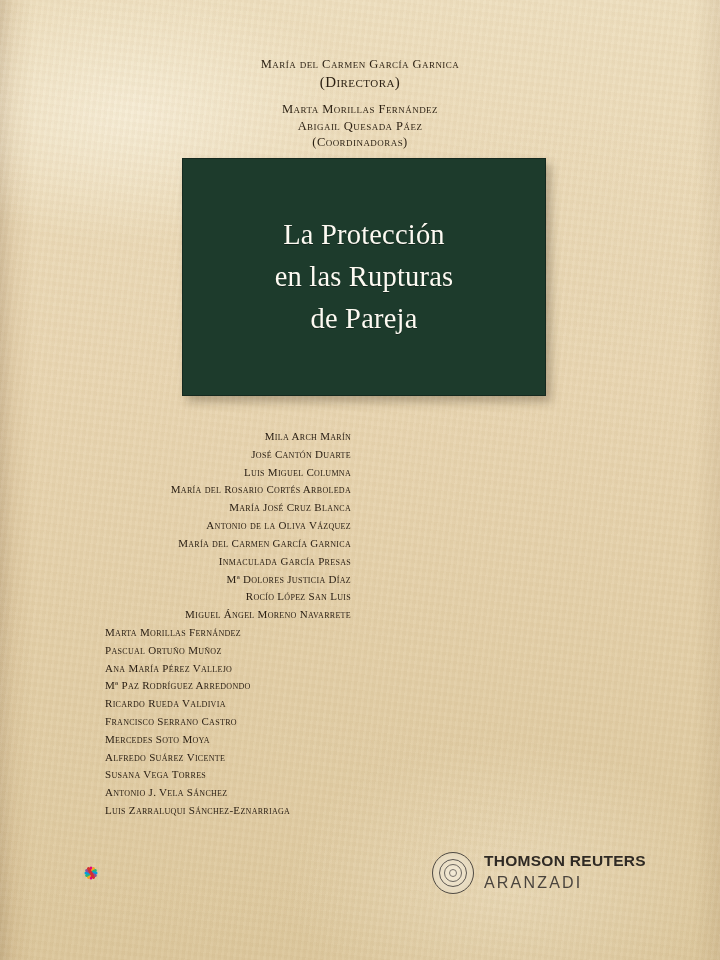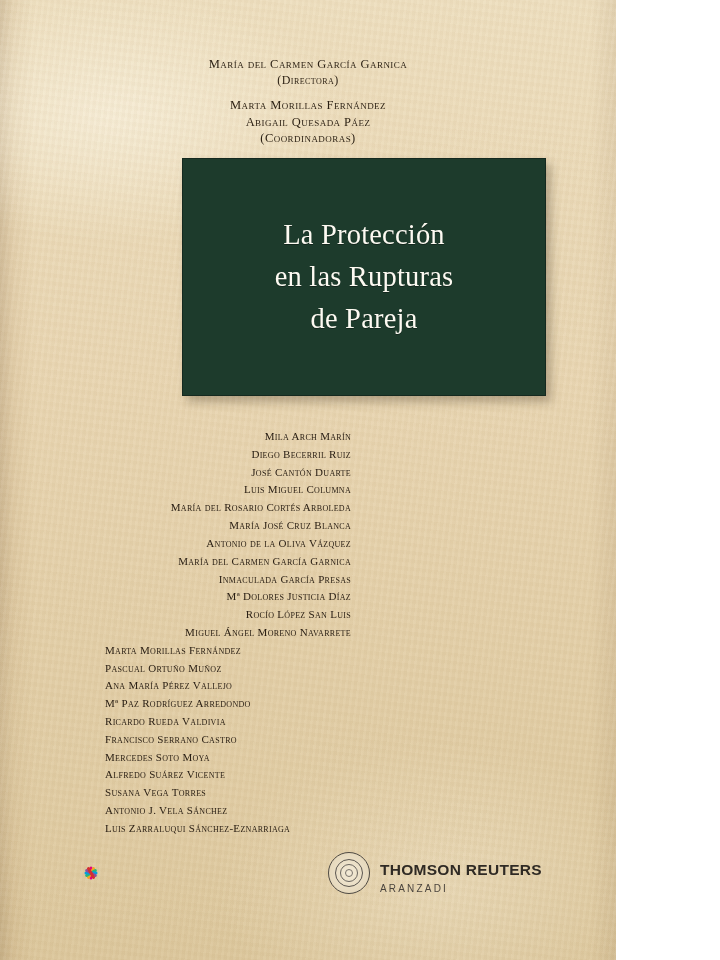--- a/index.html
+++ b/index.html
@@ -8,21 +8,21 @@
   }
   body {
     width: 720px;
     height: 960px;
     overflow: hidden;
     font-family: "Liberation Serif", serif;
     background: #ffffff;
   }
   .cover {
     position: relative;
-    width: 616px;
+    width: 720px;
     height: 960px;
     box-sizing: border-box;
     background:
       linear-gradient(90deg, rgba(120,90,55,0.22) 0px, rgba(160,125,80,0.10) 14px, rgba(255,255,255,0.0) 34px),
       linear-gradient(270deg, rgba(120,90,55,0.10) 0px, rgba(255,255,255,0.0) 26px),
       linear-gradient(180deg, #eedfbf 0%, #e9d6b2 38%, #e4d0a9 62%, #dcc79c 100%);
     overflow: hidden;
   }
   
   .cover::before {
@@ -63,21 +63,21 @@
   }
   .editors .line {
     font-variant: small-caps;
     letter-spacing: 0.45px;
     line-height: 1.32;
   }
   .editors .director {
     font-size: 12.5px;
   }
   .editors .role {
-    font-size: 12px;
+    font-size: 15px;
     text-align: center;
   }
   .editors .gap {
     height: 9px;
   }
   .editors .coord {
     font-size: 12.5px;
   }
 
   
@@ -187,21 +187,21 @@
     display: flex;
     flex-direction: column;
     justify-content: flex-end;
   }
 
   .thomson {
     position: absolute;
     right: 74px;
     bottom: 10px;
     display: flex;
-    align-items: flex-end;
+    align-items: flex-start;
     gap: 10px;
   }
   .thomson .mark {
     width: 40px;
     height: 40px;
     border-radius: 50%;
     border: 1.6px solid #4f4a43;
     position: relative;
     background: radial-gradient(circle at 50% 50%, #f3ead6 0%, #e6d9bd 70%, #ded0b2 100%);
   }
@@ -220,21 +220,21 @@
   }
   .thomson .tr-main {
     font-family: "Liberation Sans", sans-serif;
     font-size: 15.5px;
     font-weight: bold;
     color: #2f2a24;
     letter-spacing: 0.3px;
   }
   .thomson .tr-sub {
     font-family: "Liberation Sans", sans-serif;
-    font-size: 10px;
+    font-size: 16px;
     color: #4a443d;
     letter-spacing: 2.2px;
     margin-top: 5px;
   }
 </style>
 </head>
 <body>
 
 <div class="cover">
   <div class="content">
@@ -252,21 +252,20 @@
       <div class="title-inner">
         <div class="tline">La Protección</div>
         <div class="tline">en las Rupturas</div>
         <div class="tline">de Pareja</div>
       </div>
     </div>
 
     <div class="contributors">
       <div class="col left">
         <div>Mila Arch Marín</div>
-        <div>Diego Becerril Ruiz</div>
         <div>José Cantón Duarte</div>
         <div>Luis Miguel Columna</div>
         <div>María del Rosario Cortés Arboleda</div>
         <div>María José Cruz Blanca</div>
         <div>Antonio de la Oliva Vázquez</div>
         <div>María del Carmen García Garnica</div>
         <div>Inmaculada García Presas</div>
         <div>Mª Dolores Justicia Díaz</div>
         <div>Rocío López San Luis</div>
         <div>Miguel Ángel Moreno Navarrete</div>

